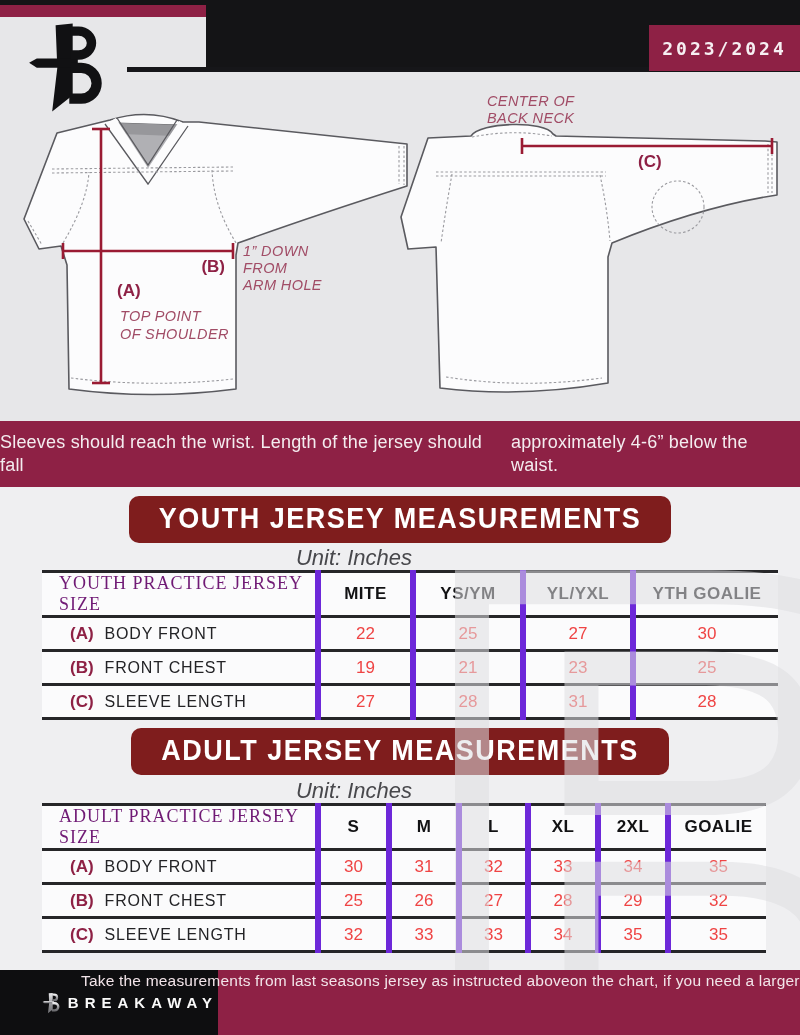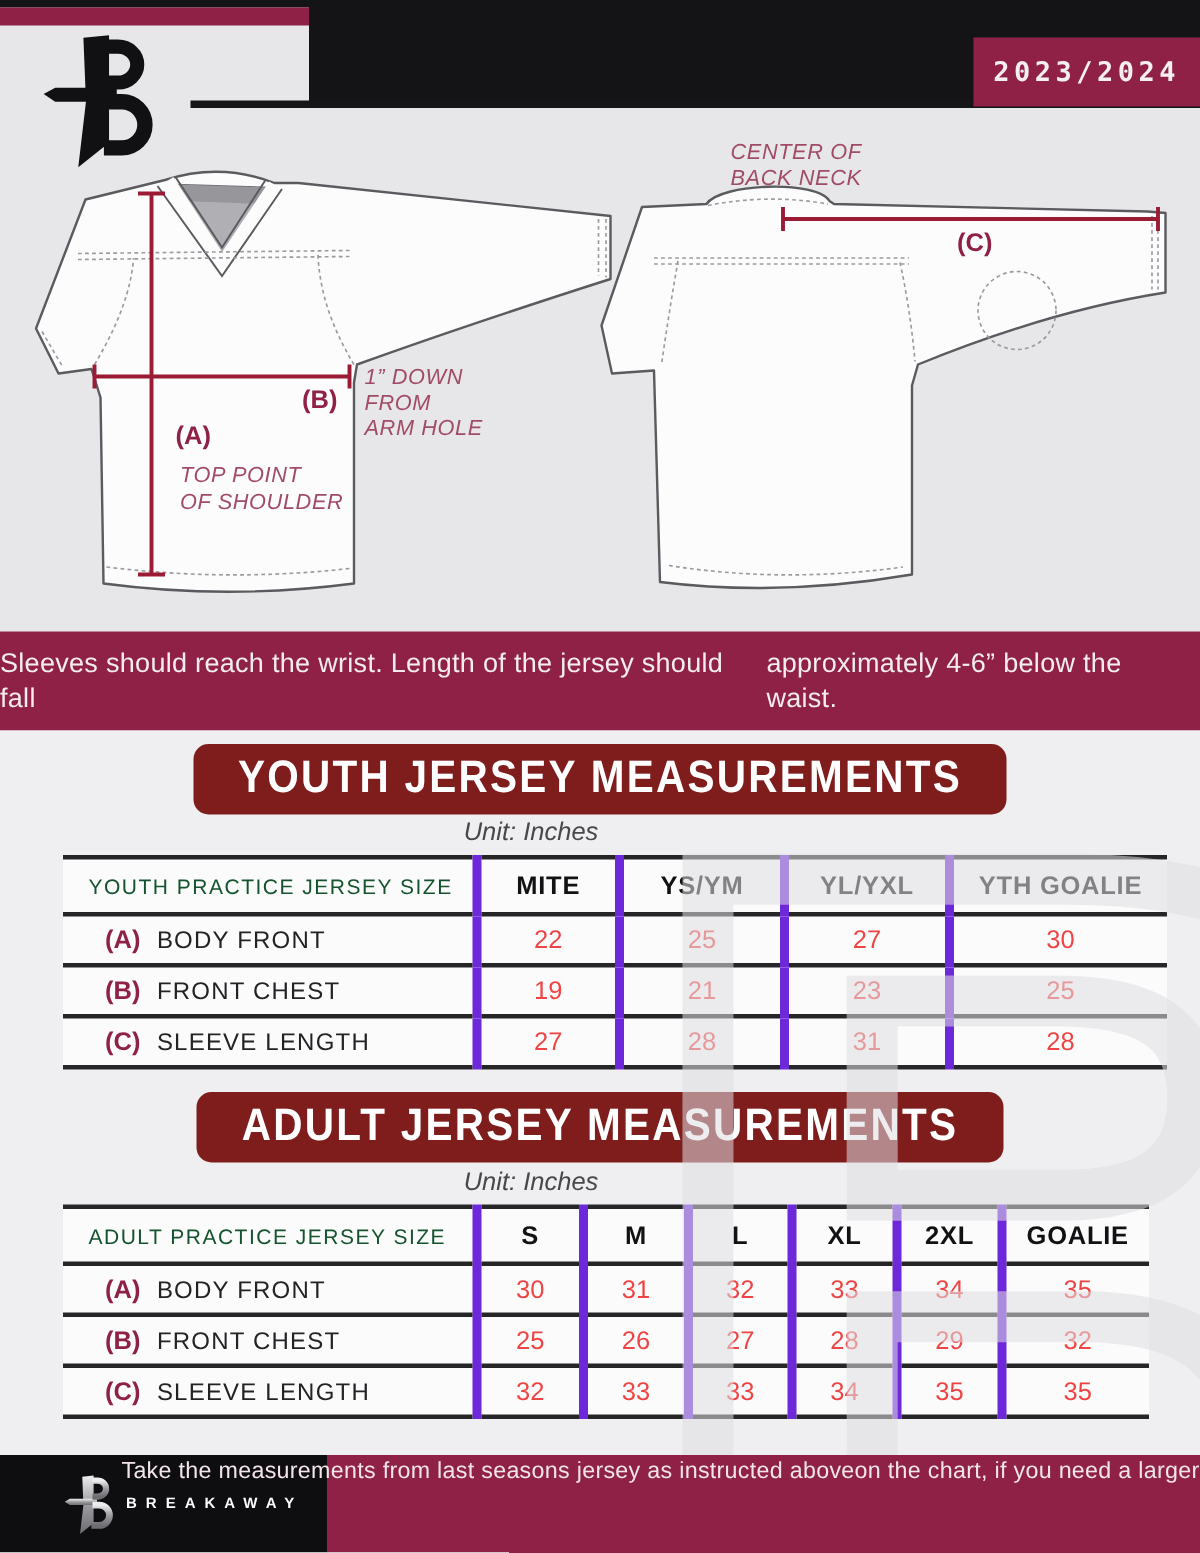--- a/index.html
+++ b/index.html
@@ -38,39 +38,39 @@
 
   
   .lower { position:absolute; left:0; top:487px; width:800px; height:483px; background:#EFEFF1; overflow:hidden; }
   .watermark { position:absolute; right:-170px; top:-20px; font-size:760px; line-height:1; font-weight:700;
                color:transparent; -webkit-text-stroke:34px #DFDFE2; opacity:.55; pointer-events:none; z-index:5; }
   .sec-banner { position:absolute; left:0; width:800px; text-align:center; z-index:2; }
   .sec-banner .pill { display:inline-block; background:#7f1d1d; border-radius:10px; padding:7px 30px 9px; }
   .sec-banner .pill span { display:inline-block; color:#fff; font-weight:700; font-size:27px;
                            letter-spacing:1.5px; transform:scaleY(1.12); white-space:nowrap; }
   .unit { position:absolute; left:0; width:708px; text-align:center; font-style:italic;
-          font-size:17px; color:#48484C; z-index:2; }
+          font-size:22px; color:#48484C; z-index:2; }
 
   table.size { position:absolute; left:42px; border-collapse:collapse; z-index:2;
                border-top:3px solid #262628; border-bottom:3px solid #262628; background:#FBFBFC; }
   table.size td { border-bottom:3px solid #262628; vertical-align:middle; }
   table.size td + td { border-left:6px solid #6d28d9; }
   table.size tr:last-child td { border-bottom:none; }
-  td.row-header { font-size:14px; color:#14532d; letter-spacing:1px; padding-left:17px; height:38px; }
+  td.row-header { font-size:18px; color:#701a75; letter-spacing:1px; padding-left:17px; height:38px;font-family:Liberation Serif, serif; }
   td.col-header { font-weight:700; font-size:17px; color:#121214; letter-spacing:.5px; text-align:center; height:38px; }
   td.label-cell { padding-left:28px; height:34px; white-space:nowrap; }
   td.label-cell .key { color:#8E2145; font-weight:700; font-size:17px; margin-right:11px; }
   td.label-cell .lbl { color:#232326; font-size:16px; letter-spacing:.8px; }
   td.val { text-align:center; font-size:17px; color:#ef4444; height:34px; }
 
   
   .footer { position:absolute; left:0; top:970px; width:800px; height:65px; }
   .footer-black { position:absolute; left:0; top:0; width:218px; height:65px; background:#0E0E10;
                   display:flex; align-items:center; }
-  .footer-brand { color:#FAFAFA; font-weight:700; font-size:10px; letter-spacing:6px; margin-left:8px; white-space:nowrap; }
+  .footer-brand { color:#FAFAFA; font-weight:700; font-size:15px; letter-spacing:6px; margin-left:8px; white-space:nowrap; }
   .footer-maroon { position:absolute; left:218px; top:0; width:700px; height:65px;
                    display:flex; flex-direction:row; justify-content:center; }
   .footer-maroon .l { color:#F2E4E9; font-size:15.5px; line-height:21px; letter-spacing:.2px; white-space:nowrap; }
 
   .maroon-bg { background:#8E2145; }
 </style>
 </head>
 <body>
 
 <div class="page">

